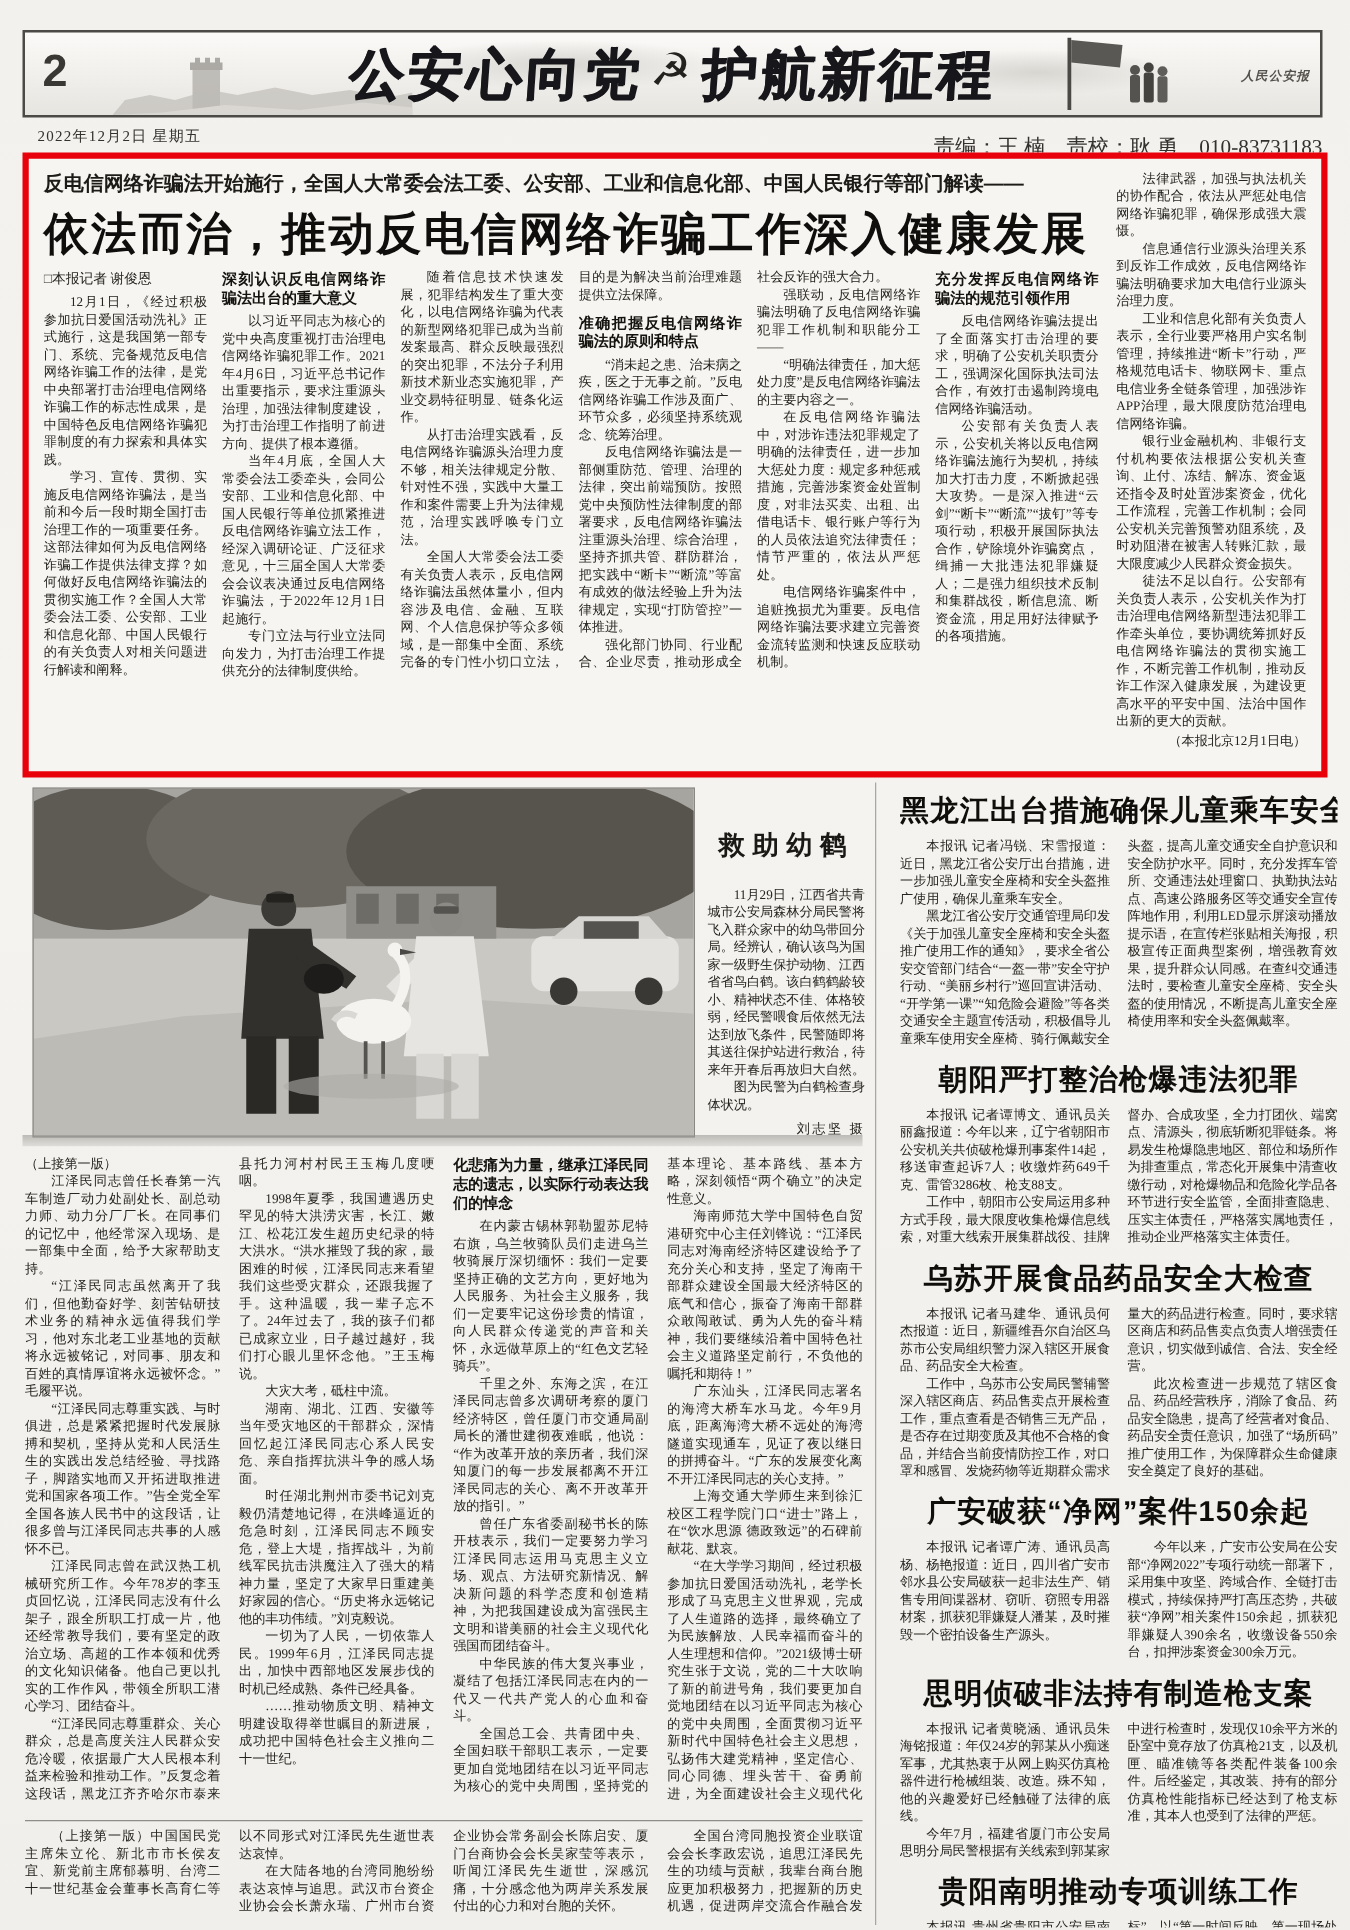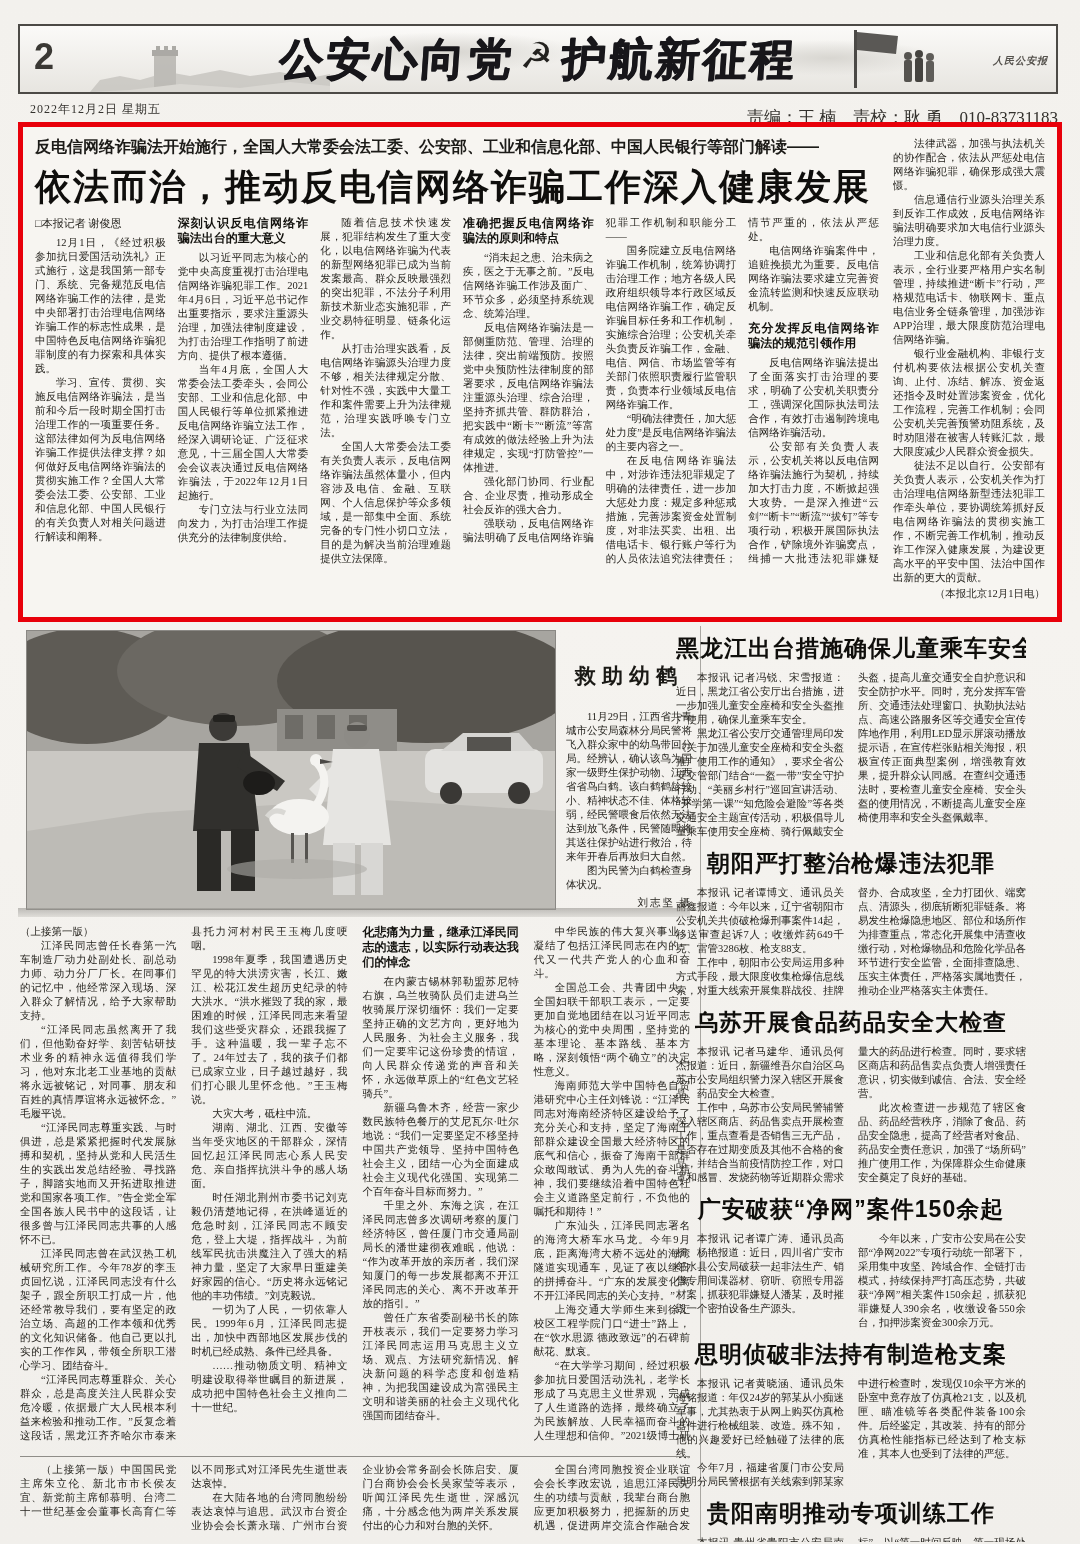--- a/index.html
+++ b/index.html
@@ -61,21 +61,21 @@
 
   
   .photo-frame { position:absolute; left:26px; top:630px; width:528px; height:278px; border:1px solid #8a8884; background:#c9c7c2; overflow:hidden; }
   .photo-caption { position:absolute; left:566px; top:636px; width:126px; height:272px; overflow:hidden; }
   .caption-title { font-size:21px; font-weight:900; text-align:center; letter-spacing:6px; margin:26px 0 20px; font-family:"Liberation Sans",sans-serif; color:#1a1915; }
   .caption-text { font-size:10.5px; line-height:14px; text-align:justify; }
   .caption-credit { font-size:10.5px; text-align:right; margin-top:4px; letter-spacing:2px; }
 
   
   .v-rule { position:absolute; left:700px; top:626px; width:1px; height:914px; background:#a9a7a2; }
-  .briefs { position:absolute; left:676px; top:624px; width:350px; height:918px; overflow:hidden; }
+  .briefs { position:absolute; left:720px; top:624px; width:350px; height:918px; overflow:hidden; }
   .brief { margin-bottom:6px; }
   .brief-headline {
     font-size:23px; font-weight:900; text-align:center; margin:9px 0 7px; letter-spacing:1px;
     color:#0f0e0b; font-family:"Liberation Sans",sans-serif; white-space:nowrap;
   }
   .brief-body { column-count:2; column-gap:14px; font-size:10.5px; line-height:14px; text-align:justify; }
 
   
   .shade-bar { position:absolute; left:18px; top:908px; width:672px; height:9px; background:linear-gradient(180deg,#8f8d88,#cfcdc8); opacity:.55; }
   .jiang { position:absolute; left:20px; top:925px; width:670px; height:524px; overflow:hidden; }
@@ -132,21 +132,20 @@
           <p class="para">当年4月底，全国人大常委会法工委牵头，会同公安部、工业和信息化部、中国人民银行等单位抓紧推进反电信网络诈骗立法工作，经深入调研论证、广泛征求意见，十三届全国人大常委会会议表决通过反电信网络诈骗法，于2022年12月1日起施行。</p>
           <p class="para">专门立法与行业立法同向发力，为打击治理工作提供充分的法律制度供给。</p>
           <p class="para">随着信息技术快速发展，犯罪结构发生了重大变化，以电信网络诈骗为代表的新型网络犯罪已成为当前发案最高、群众反映最强烈的突出犯罪，不法分子利用新技术新业态实施犯罪，产业交易特征明显、链条化运作。</p>
           <p class="para">从打击治理实践看，反电信网络诈骗源头治理力度不够，相关法律规定分散、针对性不强，实践中大量工作和案件需要上升为法律规范，治理实践呼唤专门立法。</p>
           <p class="para">全国人大常委会法工委有关负责人表示，反电信网络诈骗法虽然体量小，但内容涉及电信、金融、互联网、个人信息保护等众多领域，是一部集中全面、系统完备的专门性小切口立法，目的是为解决当前治理难题提供立法保障。</p>
           <h3 class="subhead">准确把握反电信网络诈骗法的原则和特点</h3>
           <p class="para">“消未起之患、治未病之疾，医之于无事之前。”反电信网络诈骗工作涉及面广、环节众多，必须坚持系统观念、统筹治理。</p>
           <p class="para">反电信网络诈骗法是一部侧重防范、管理、治理的法律，突出前端预防。按照党中央预防性法律制度的部署要求，反电信网络诈骗法注重源头治理、综合治理，坚持齐抓共管、群防群治，把实践中“断卡”“断流”等富有成效的做法经验上升为法律规定，实现“打防管控”一体推进。</p>
           <p class="para">强化部门协同、行业配合、企业尽责，推动形成全社会反诈的强大合力。</p>
           <p class="para">强联动，反电信网络诈骗法明确了反电信网络诈骗犯罪工作机制和职能分工——</p>
-          <p class="para">国务院建立反电信网络诈骗工作机制，统筹协调打击治理工作；地方各级人民政府组织领导本行政区域反电信网络诈骗工作，确定反诈骗目标任务和工作机制，实施综合治理；公安机关牵头负责反诈骗工作，金融、电信、网信、市场监管等有关部门依照职责履行监管职责，负责本行业领域反电信网络诈骗工作。</p>
           <p class="para">“明确法律责任，加大惩处力度”是反电信网络诈骗法的主要内容之一。</p>
           <p class="para">在反电信网络诈骗法中，对涉诈违法犯罪规定了明确的法律责任，进一步加大惩处力度：规定多种惩戒措施，完善涉案资金处置制度，对非法买卖、出租、出借电话卡、银行账户等行为的人员依法追究法律责任；情节严重的，依法从严惩处。</p>
           <p class="para">电信网络诈骗案件中，追赃挽损尤为重要。反电信网络诈骗法要求建立完善资金流转监测和快速反应联动机制。</p>
           <h3 class="subhead">充分发挥反电信网络诈骗法的规范引领作用</h3>
           <p class="para">反电信网络诈骗法提出了全面落实打击治理的要求，明确了公安机关职责分工，强调深化国际执法司法合作，有效打击遏制跨境电信网络诈骗活动。</p>
           <p class="para">公安部有关负责人表示，公安机关将以反电信网络诈骗法施行为契机，持续加大打击力度，不断掀起强大攻势。一是深入推进“云剑”“断卡”“断流”“拔钉”等专项行动，积极开展国际执法合作，铲除境外诈骗窝点，缉捕一大批违法犯罪嫌疑人；二是强力组织技术反制和集群战役，断信息流、断资金流，用足用好法律赋予的各项措施。</p>
         </div>
     </div>
     <div class="lead-right">
         <p class="para">法律武器，加强与执法机关的协作配合，依法从严惩处电信网络诈骗犯罪，确保形成强大震慑。</p>
@@ -259,34 +258,33 @@
           <p class="para">本报讯 贵州省贵阳市公安局南明分局结合工作实际创新“三一”工作法，推动全警实战大练兵最小作战单元现场处置专项训练工作落实落细。</p>
           <p class="para">南明分局在部署上聚力“一个抓手”，以“头雁领飞、群雁齐飞”为抓手，成立专项训练领导小组，领导干部带头领训抓训，确保专项训练工作指导有力。在推进中靶向“一个目标”，以“第一时间反映、第一现场处置”为目标，分期分批次组织民警辅警学理论、学法律、学规范，练技能、练战术、练作风。在演练上建强“一套机制”，创建“红蓝对抗”教育包片工作机制，在统一培训的基础上，选配对口教官包片进行针对性送教活动。</p>
         </div>
     </article>
   </div>
 
   <div class="shade-bar"></div>
   <div class="jiang">
     <div class="jiang-cols">
         <p class="lead-tag">（上接第一版）</p>
-        <p class="para">江泽民同志曾任长春第一汽车制造厂动力处副处长、副总动力师、动力分厂厂长。在同事们的记忆中，他经常深入现场、深入群众了解情况，给予大家帮助支持。</p>
+        <p class="para">江泽民同志曾任长春第一汽车制造厂动力处副处长、副总动力师、动力分厂厂长。在同事们的记忆中，他经常深入现场、是一部集中全面，给予大家帮助支持。</p>
         <p class="para">“江泽民同志虽然离开了我们，但他勤奋好学、刻苦钻研技术业务的精神永远值得我们学习，他对东北老工业基地的贡献将永远被铭记，对同事、朋友和百姓的真情厚谊将永远被怀念。”毛履平说。</p>
         <p class="para">“江泽民同志尊重实践、与时俱进，总是紧紧把握时代发展脉搏和契机，坚持从党和人民活生生的实践出发总结经验、寻找路子，脚踏实地而又开拓进取推进党和国家各项工作。”告全党全军全国各族人民书中的这段话，让很多曾与江泽民同志共事的人感怀不已。</p>
         <p class="para">江泽民同志曾在武汉热工机械研究所工作。今年78岁的李玉贞回忆说，江泽民同志没有什么架子，跟全所职工打成一片，他还经常教导我们，要有坚定的政治立场、高超的工作本领和优秀的文化知识储备。他自己更以扎实的工作作风，带领全所职工潜心学习、团结奋斗。</p>
         <p class="para">“江泽民同志尊重群众、关心群众，总是高度关注人民群众安危冷暖，依据最广大人民根本利益来检验和推动工作。”反复念着这段话，黑龙江齐齐哈尔市泰来县托力河村村民王玉梅几度哽咽。</p>
         <p class="para">1998年夏季，我国遭遇历史罕见的特大洪涝灾害，长江、嫩江、松花江发生超历史纪录的特大洪水。“洪水摧毁了我的家，最困难的时候，江泽民同志来看望我们这些受灾群众，还跟我握了手。这种温暖，我一辈子忘不了。24年过去了，我的孩子们都已成家立业，日子越过越好，我们打心眼儿里怀念他。”王玉梅说。</p>
         <p class="para">大灾大考，砥柱中流。</p>
         <p class="para">湖南、湖北、江西、安徽等当年受灾地区的干部群众，深情回忆起江泽民同志心系人民安危、亲自指挥抗洪斗争的感人场面。</p>
         <p class="para">时任湖北荆州市委书记刘克毅仍清楚地记得，在洪峰逼近的危急时刻，江泽民同志不顾安危，登上大堤，指挥战斗，为前线军民抗击洪魔注入了强大的精神力量，坚定了大家早日重建美好家园的信心。“历史将永远铭记他的丰功伟绩。”刘克毅说。</p>
         <p class="para">一切为了人民，一切依靠人民。1999年6月，江泽民同志提出，加快中西部地区发展步伐的时机已经成熟、条件已经具备。</p>
         <p class="para">……推动物质文明、精神文明建设取得举世瞩目的新进展，成功把中国特色社会主义推向二十一世纪。</p>
         <h3 class="subhead">化悲痛为力量，继承江泽民同志的遗志，以实际行动表达我们的悼念</h3>
         <p class="para">在内蒙古锡林郭勒盟苏尼特右旗，乌兰牧骑队员们走进乌兰牧骑展厅深切缅怀：我们一定要坚持正确的文艺方向，更好地为人民服务、为社会主义服务，我们一定要牢记这份珍贵的情谊，向人民群众传递党的声音和关怀，永远做草原上的“红色文艺轻骑兵”。</p>
-        <p class="para">新疆乌鲁木齐，经营一家少数民族特色餐厅的艾尼瓦尔·吐尔地说：“我们一定要坚定不移坚持中国共产党领导、坚持中国特色社会主义，团结一心为全面建成社会主义现代化强国、实现第二个百年奋斗目标而努力。”</p>
         <p class="para">千里之外、东海之滨，在江泽民同志曾多次调研考察的厦门经济特区，曾任厦门市交通局副局长的潘世建彻夜难眠，他说：“作为改革开放的亲历者，我们深知厦门的每一步发展都离不开江泽民同志的关心、离不开改革开放的指引。”</p>
         <p class="para">曾任广东省委副秘书长的陈开枝表示，我们一定要努力学习江泽民同志运用马克思主义立场、观点、方法研究新情况、解决新问题的科学态度和创造精神，为把我国建设成为富强民主文明和谐美丽的社会主义现代化强国而团结奋斗。</p>
         <p class="para">中华民族的伟大复兴事业，凝结了包括江泽民同志在内的一代又一代共产党人的心血和奋斗。</p>
         <p class="para">全国总工会、共青团中央、全国妇联干部职工表示，一定要更加自觉地团结在以习近平同志为核心的党中央周围，坚持党的基本理论、基本路线、基本方略，深刻领悟“两个确立”的决定性意义。</p>
         <p class="para">海南师范大学中国特色自贸港研究中心主任刘锋说：“江泽民同志对海南经济特区建设给予了充分关心和支持，坚定了海南干部群众建设全国最大经济特区的底气和信心，振奋了海南干部群众敢闯敢试、勇为人先的奋斗精神，我们要继续沿着中国特色社会主义道路坚定前行，不负他的嘱托和期待！”</p>
         <p class="para">广东汕头，江泽民同志署名的海湾大桥车水马龙。今年9月底，距离海湾大桥不远处的海湾隧道实现通车，见证了夜以继日的拼搏奋斗。“广东的发展变化离不开江泽民同志的关心支持。”</p>
         <p class="para">上海交通大学师生来到徐汇校区工程学院门口“进士”路上，在“饮水思源 德政致远”的石碑前献花、默哀。</p>
         <p class="para">“在大学学习期间，经过积极参加抗日爱国活动洗礼，老学长形成了马克思主义世界观，完成了人生道路的选择，最终确立了为民族解放、人民幸福而奋斗的人生理想和信仰。”2021级博士研究生张于文说，党的二十大吹响了新的前进号角，我们要更加自觉地团结在以习近平同志为核心的党中央周围，全面贯彻习近平新时代中国特色社会主义思想，弘扬伟大建党精神，坚定信心、同心同德、埋头苦干、奋勇前进，为全面建设社会主义现代化国家、全面推进中华民族伟大复兴而团结奋斗！</p>
       </div>
   </div>

